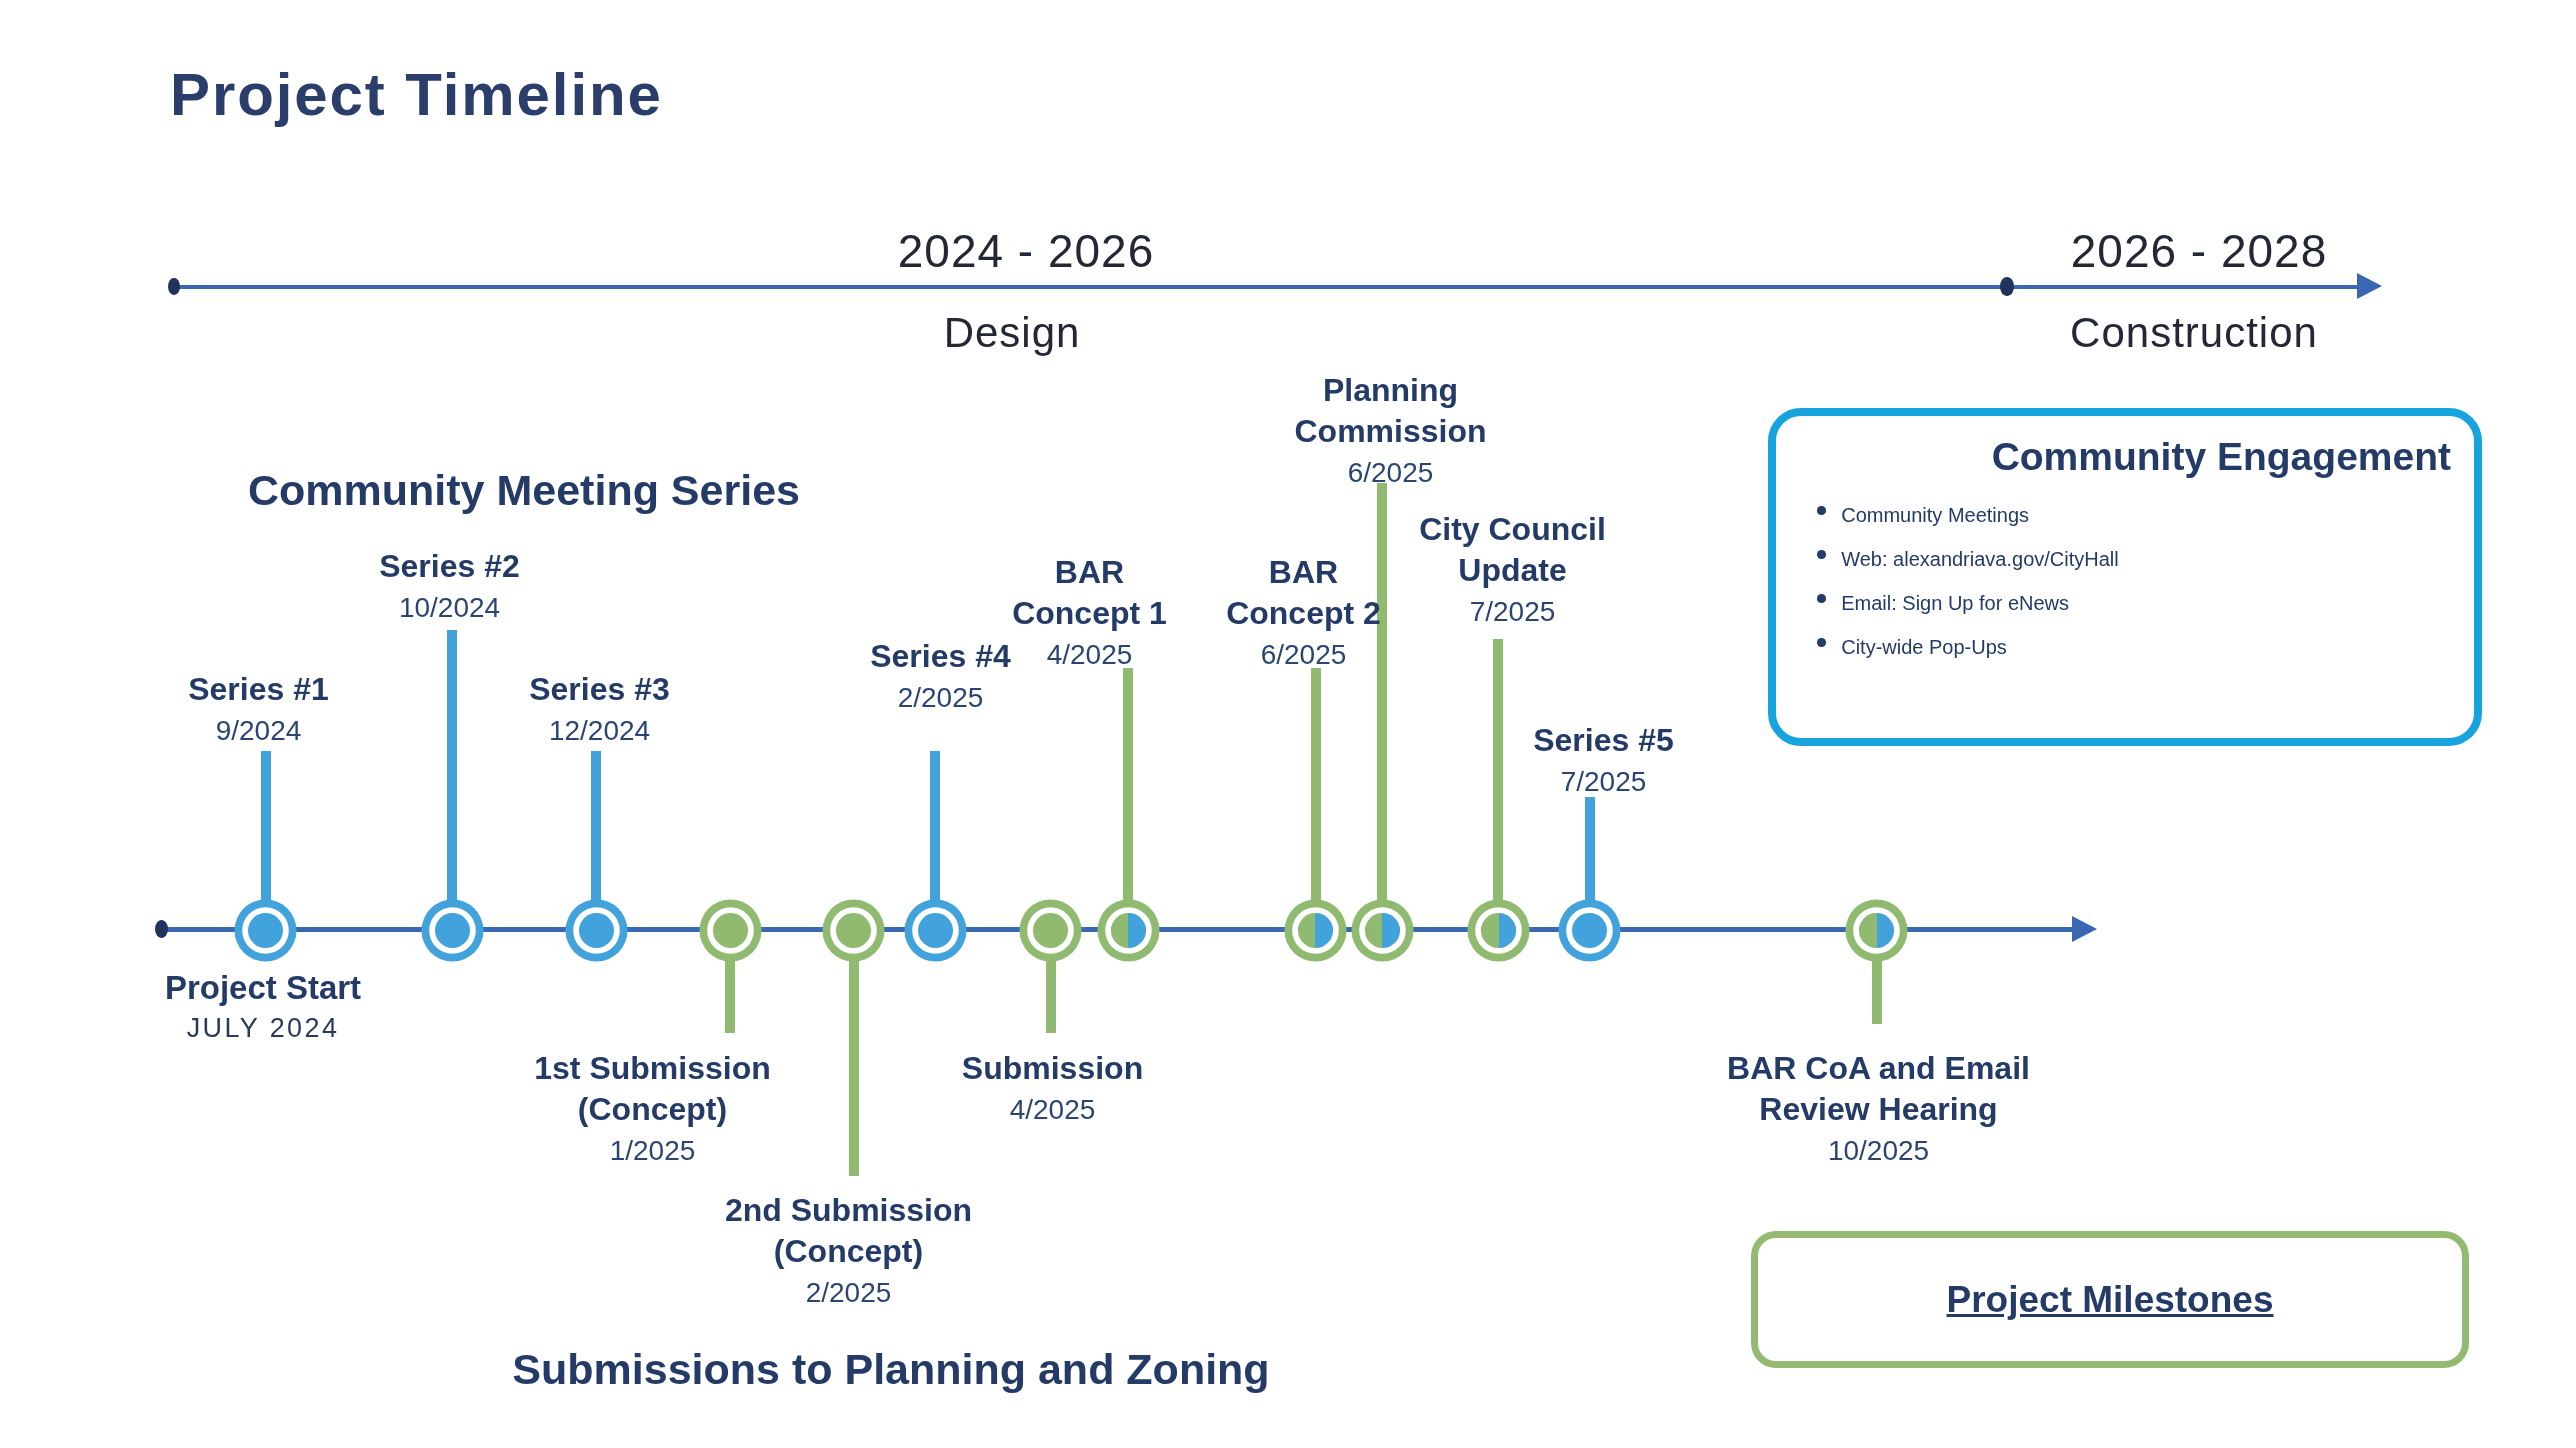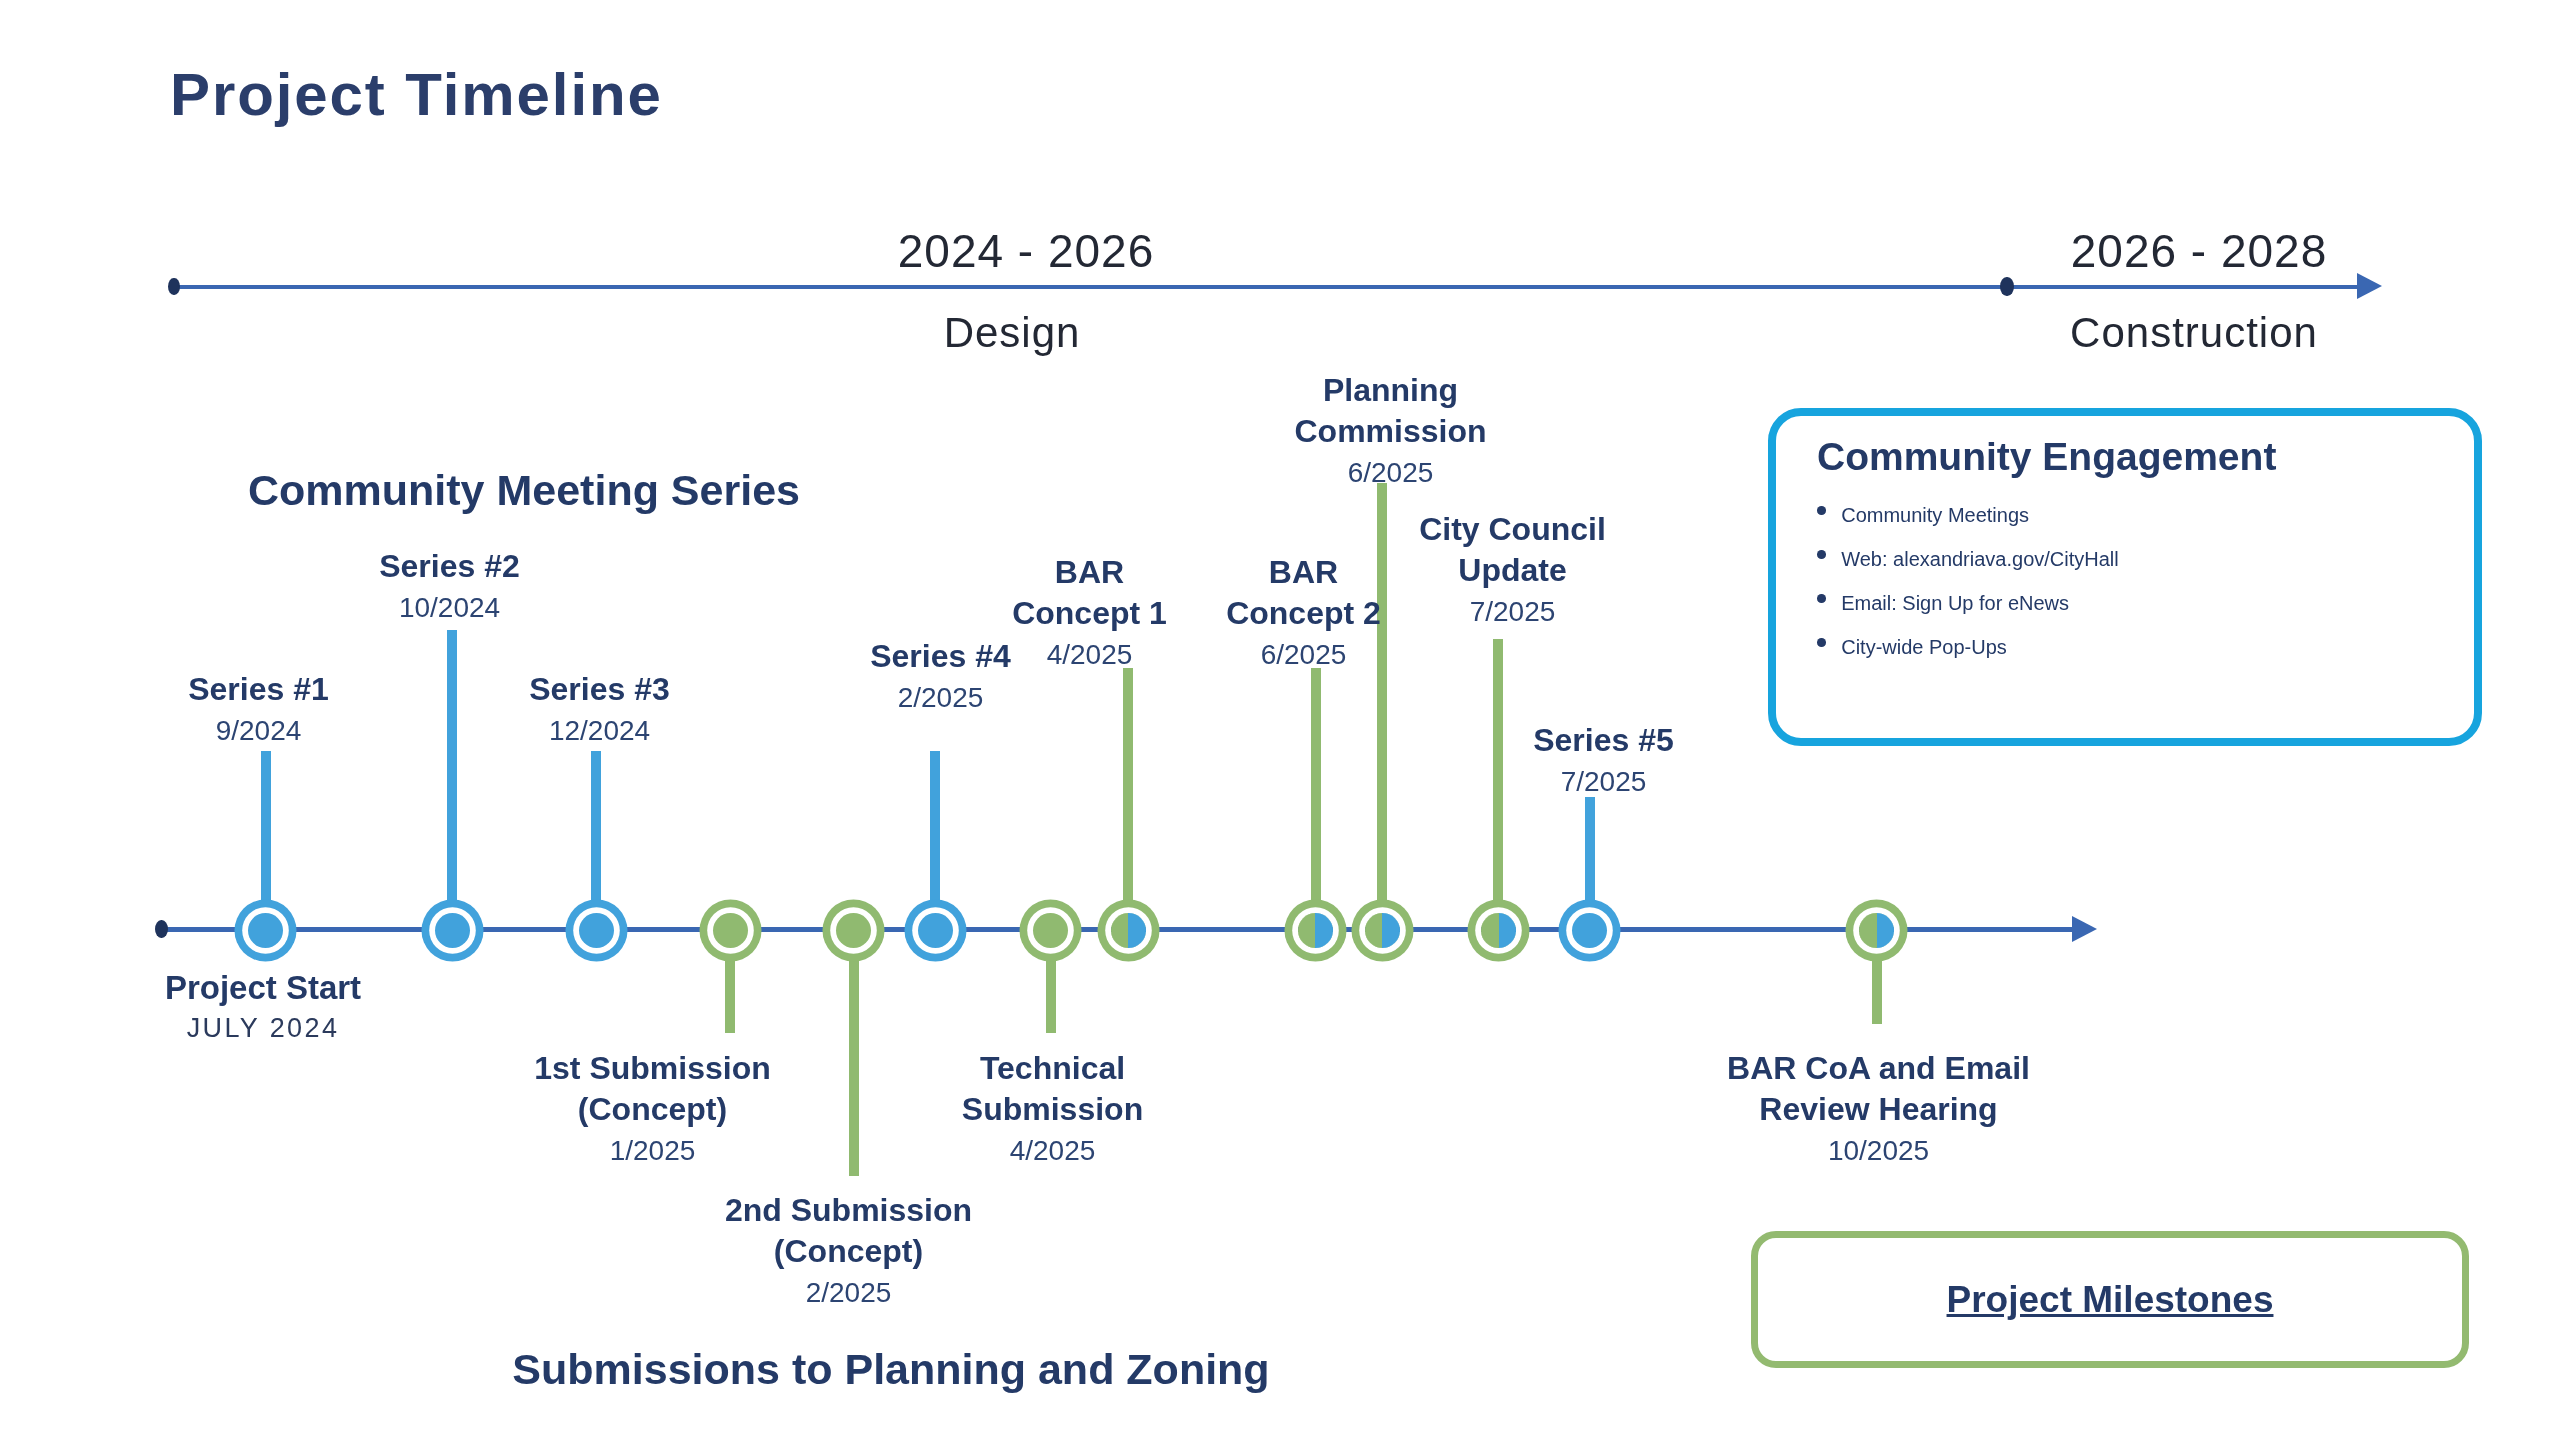--- a/index.html
+++ b/index.html
@@ -40,20 +40,21 @@
   .mname{font-size:32px;font-weight:700;line-height:41px;color:var(--navy);white-space:nowrap;}
   .mdate{font-size:28px;font-weight:400;line-height:42px;color:var(--navy-soft);white-space:nowrap;}
   
   .start-label{font-size:33px;font-weight:700;color:var(--navy);}
   .start-date{font-size:27px;font-weight:400;letter-spacing:2.4px;color:#2B3A5C;margin-top:5.8px;text-align:center;}
   
   .engagement-box{
     left:1768px;top:408px;width:714px;height:338px;box-sizing:border-box;
     border:8.7px solid var(--box-blue);border-radius:33px;background:#fff;
     padding:19.3px 23px 0 41px;
+    text-align:right;
   }
   .engagement-title{font-size:39px;font-weight:700;color:var(--navy);}
   .engagement-item{display:flex;align-items:baseline;font-size:20px;font-weight:400;color:var(--navy);line-height:44px;white-space:nowrap;}
   .bullet-dot{width:8.7px;height:8.7px;border-radius:50%;background:var(--navy);flex:0 0 auto;margin-right:15.5px;position:relative;top:-6.8px;}
   
   .milestones-box{
     left:1751px;top:1231px;width:718px;height:137px;box-sizing:border-box;
     border:7.7px solid var(--box-green);border-radius:25px;background:#fff;
     display:flex;align-items:center;justify-content:center;
   }
@@ -133,21 +134,20 @@
       <div class="mlabel" style="left: 636px; top: 1190px;">
         <div class="mname">2nd Submission</div>
         <div class="mname">(Concept)</div>
         <div class="mdate">2/2025</div>
       </div>
       <div class="mlabel" style="left: 728px; top: 636px;">
         <div class="mname">Series #4</div>
         <div class="mdate">2/2025</div>
       </div>
       <div class="mlabel" style="left: 840px; top: 1048px;">
-        <div class="mname">Technical</div>
         <div class="mname">Submission</div>
         <div class="mdate">4/2025</div>
       </div>
       <div class="mlabel" style="left: 877px; top: 552px;">
         <div class="mname">BAR</div>
         <div class="mname">Concept 1</div>
         <div class="mdate">4/2025</div>
       </div>
       <div class="mlabel" style="left: 1091px; top: 552px;">
         <div class="mname">BAR</div>

